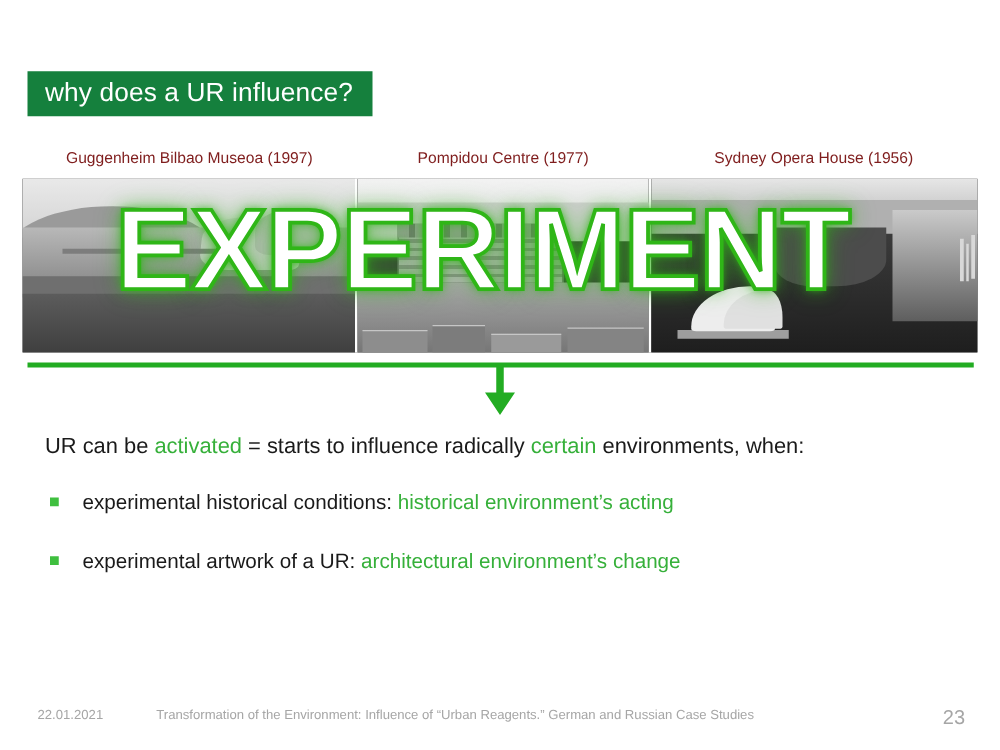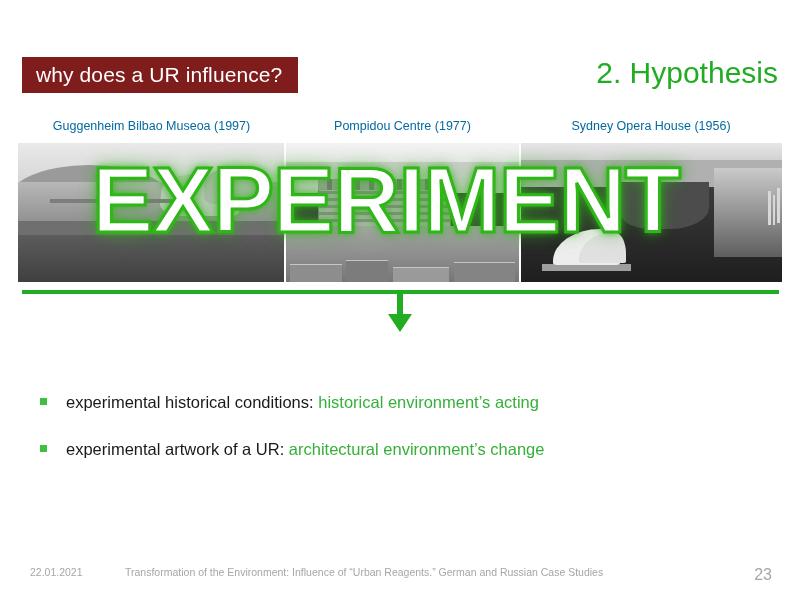--- a/index.html
+++ b/index.html
@@ -20,21 +20,21 @@
 
   
   .title-banner {
     position: absolute;
     left: 22px;
     top: 57px;
     height: 36px;
     padding: 0 16px 0 14px;
     display: flex;
     align-items: center;
-    background: #7f1d1d;
+    background: #15803d;
     color: #ffffff;
     font-size: 21px;
     letter-spacing: 0.1px;
     white-space: nowrap;
   }
   .section-title {
     position: absolute;
     right: 22px;
     top: 56px;
     color: #22ac22;
@@ -47,21 +47,21 @@
     position: absolute;
     left: 18px;
     top: 119px;
     width: 764px;
     height: 22px;
   }
   .caption {
     position: absolute;
     top: 0;
     font-size: 12.5px;
-    color: #0369a1;
+    color: #7f1d1d;
     white-space: nowrap;
     text-align: center;
   }
   .caption.c1 { left: 0px;   width: 267px; }
   .caption.c2 { left: 267px; width: 235px; }
   .caption.c3 { left: 502px; width: 262px; }
 
   
   .photo-strip {
     position: absolute;
@@ -294,21 +294,20 @@
   }
 </style>
 </head>
 <body>
 
 <div id="slide">
 
   <div class="title-banner">
     <span>why does a UR influence?</span>
   </div>
-  <div class="section-title">2. Hypothesis</div>
 
   <div class="captions">
     <div class="caption c1">Guggenheim Bilbao Museoa (1997)</div>
     <div class="caption c2">Pompidou Centre (1977)</div>
     <div class="caption c3">Sydney Opera House (1956)</div>
   </div>
 
   <div class="photo-strip">
     <div class="photo p1">
       <div class="sky"></div>
@@ -348,20 +347,21 @@
     </div>
   </div>
 
   <div class="experiment">EXPERIMENT</div>
 
   <div class="rule"></div>
   <svg class="arrow" viewBox="0 0 32 42">
     <polygon points="13,0 19,0 19,22 28,22 16,40 4,22 13,22" fill="#22ac22"></polygon>
   </svg>
 
+  <div class="lede"><span>UR can be </span><span class="green">activated</span><span> = starts to influence radically </span><span class="green">certain</span><span> environments, when:</span></div>
 
   <div class="bullets">
     <div class="bullet">
       <span class="marker"></span><span>experimental historical conditions: </span><span class="green">historical environment’s acting</span>
     </div>
     <div class="bullet">
       <span class="marker"></span><span>experimental artwork of a UR: </span><span class="green">architectural environment’s change</span>
     </div>
   </div>
 

